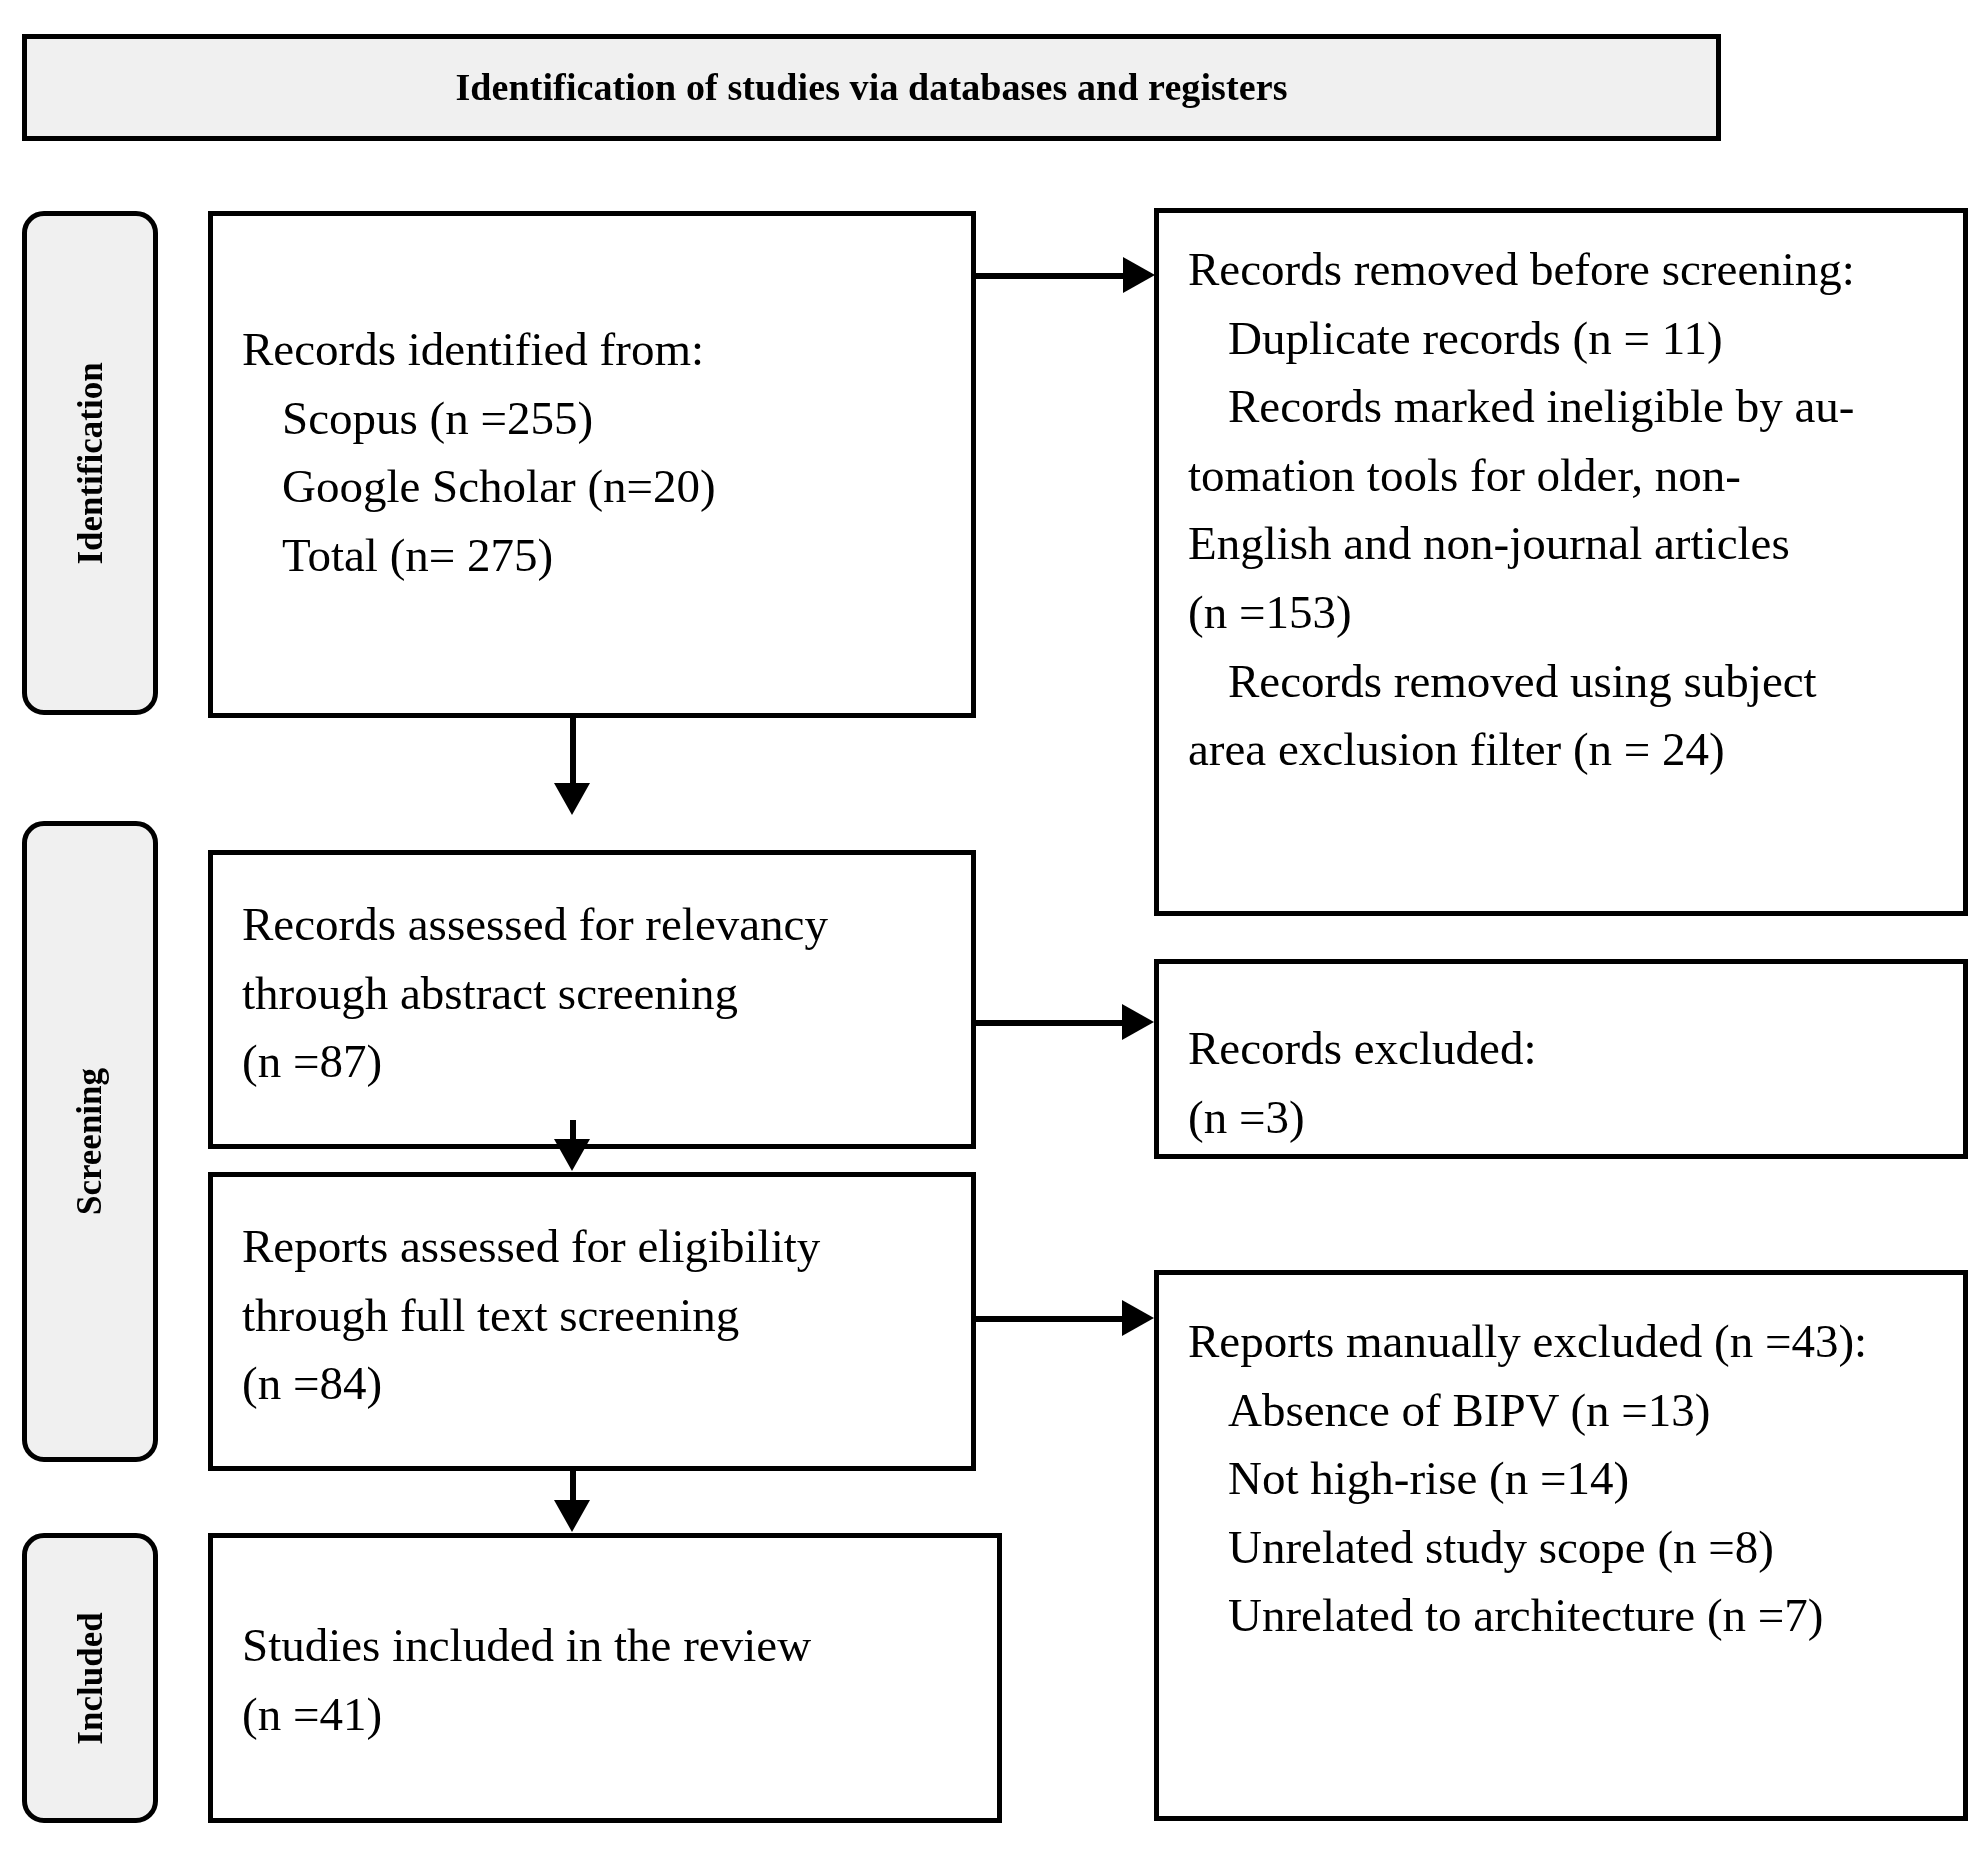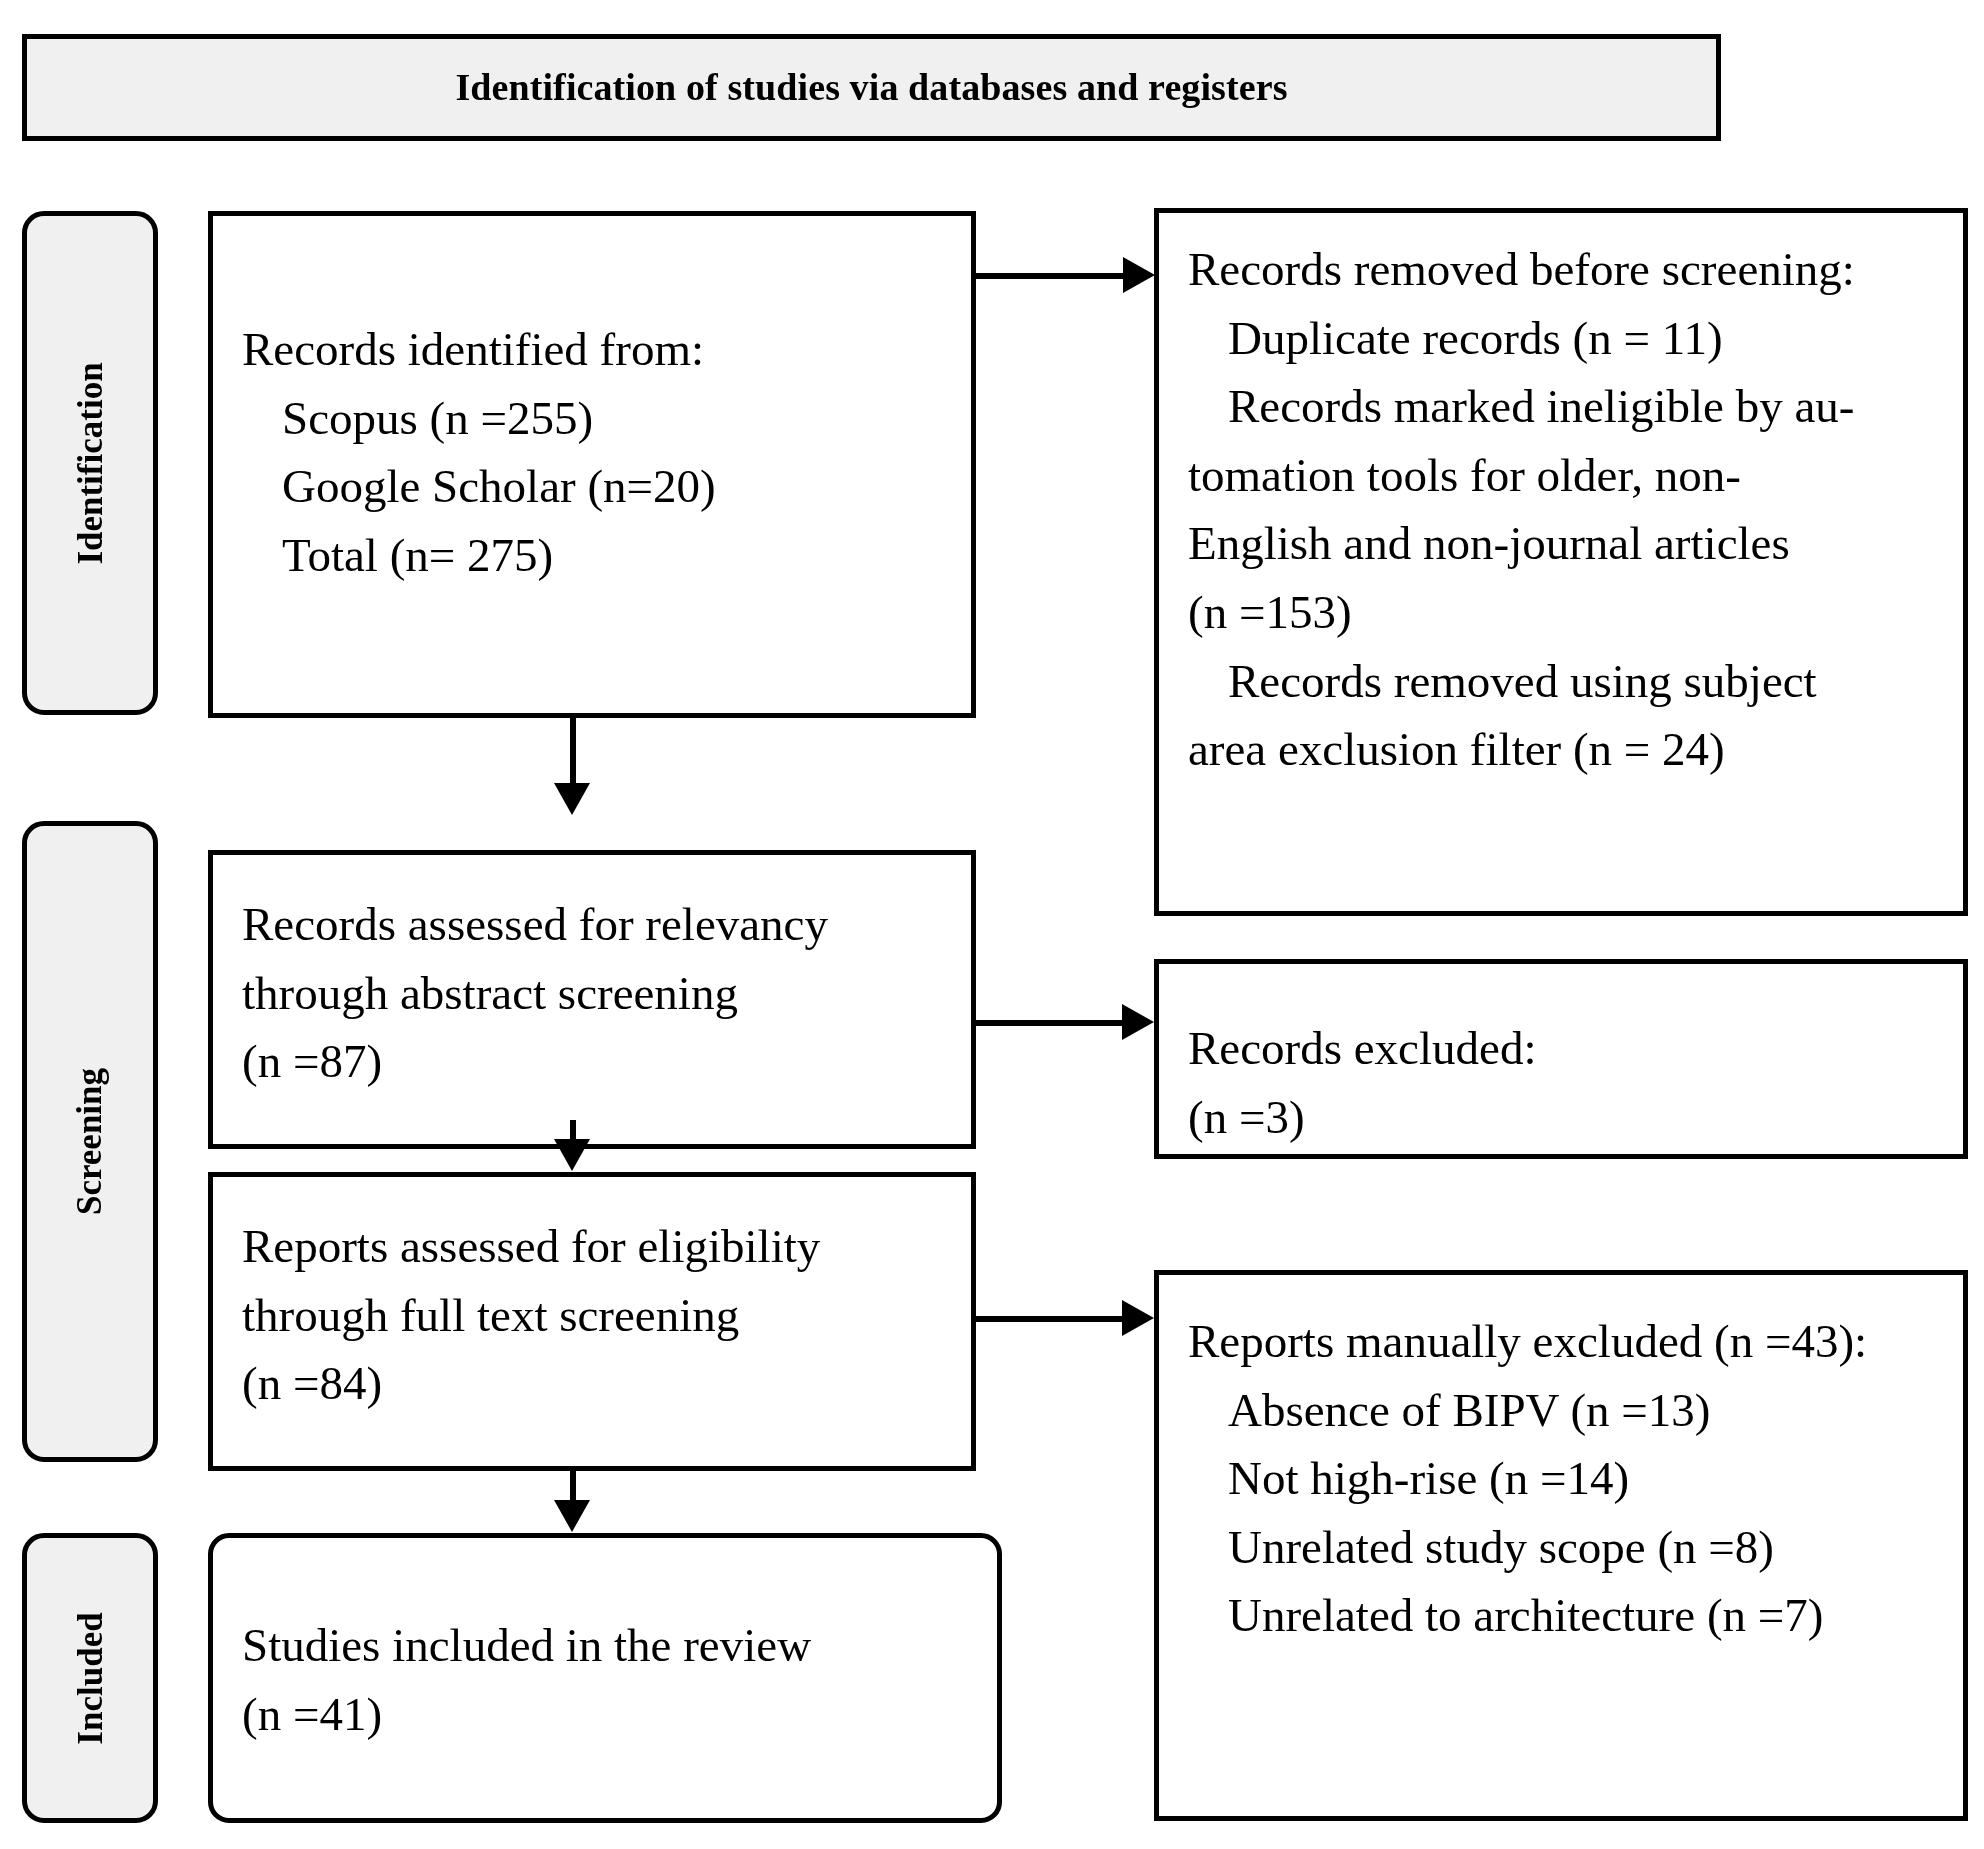--- a/index.html
+++ b/index.html
@@ -84,21 +84,21 @@
   
   #box-identified   { left: 208px; top: 211px;  width: 768px; height: 507px; }
   #box-identified .box-inner { top: 99px; }
 
   #box-relevancy    { left: 208px; top: 850px; width: 768px; height: 299px; }
   #box-relevancy .box-inner { top: 35px; }
 
   #box-eligibility  { left: 208px; top: 1172px; width: 768px; height: 299px; }
   #box-eligibility .box-inner { top: 35px; }
 
-  #box-included     { left: 208px; top: 1533px; width: 794px; height: 290px; border-radius: 21px; }
+  #box-included     { left: 208px; top: 1533px; width: 794px; height: 290px; }
   #box-included .box-inner { top: 73px; }
 
   
   #box-removed      { left: 1154px; top: 208px;  width: 814px; height: 708px; }
   #box-removed .box-inner { top: 22px; }
 
   #box-excluded     { left: 1154px; top: 959px; width: 814px; height: 200px; padding-left: 28px; }
   #box-excluded .box-inner { top: 50px; }
 
   #box-manually     { left: 1154px; top: 1270px; width: 814px; height: 551px; }

